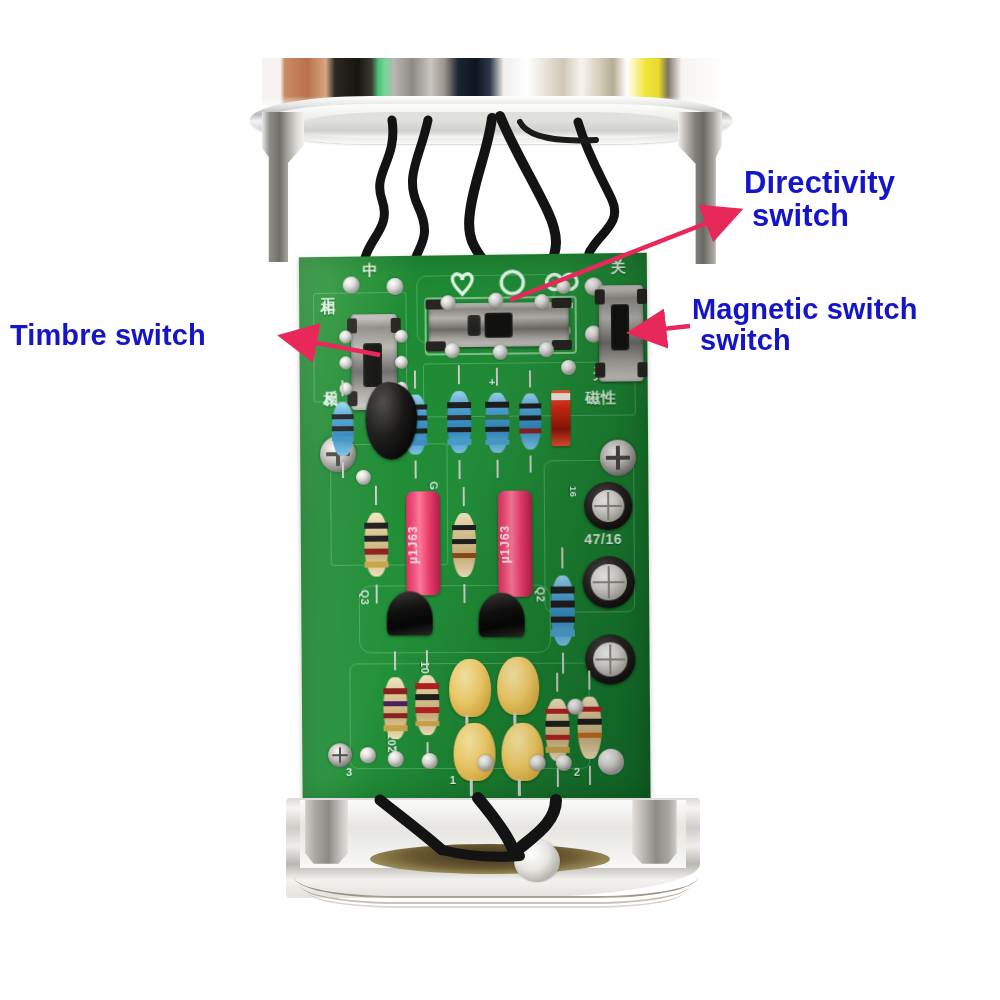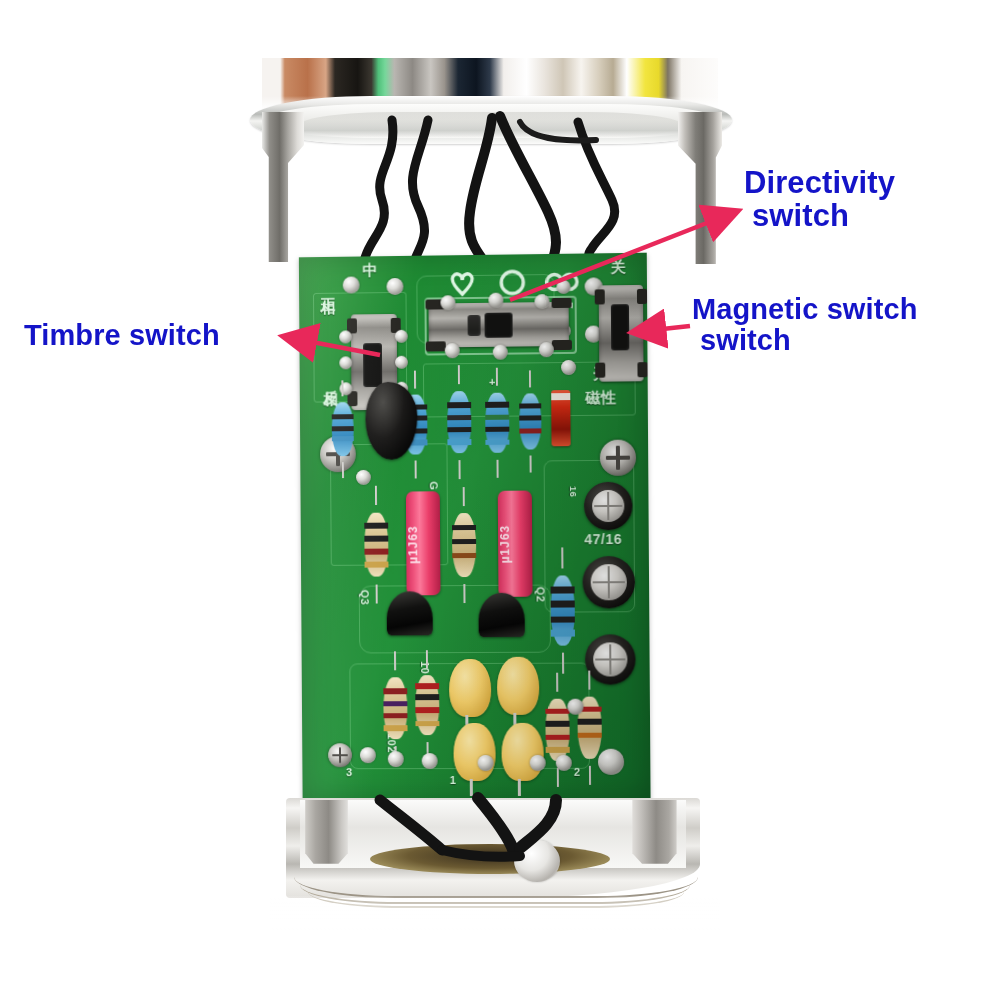--- a/index.html
+++ b/index.html
@@ -505,17 +505,17 @@
   <div class="lbl d" style="left:744px;top:166px;">
     <div>Directivity</div>
     <div style="margin-left:8px;">switch</div>
   </div>
 
   <div class="lbl m" style="left:692px;top:294px;">
     <div>Magnetic switch</div>
     <div style="margin-left:8px;">switch</div>
   </div>
 
-  <div class="lbl t" style="left:24px;top:320px;">
+  <div class="lbl t" style="left:10px;top:320px;">
     <div>Timbre switch</div>
   </div>
 
 </div>
 
 </body></html>

